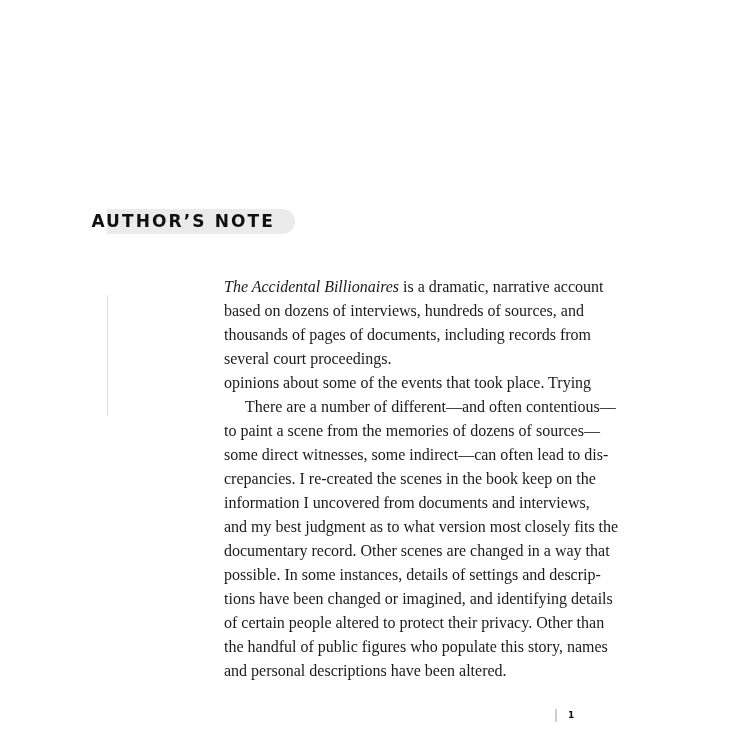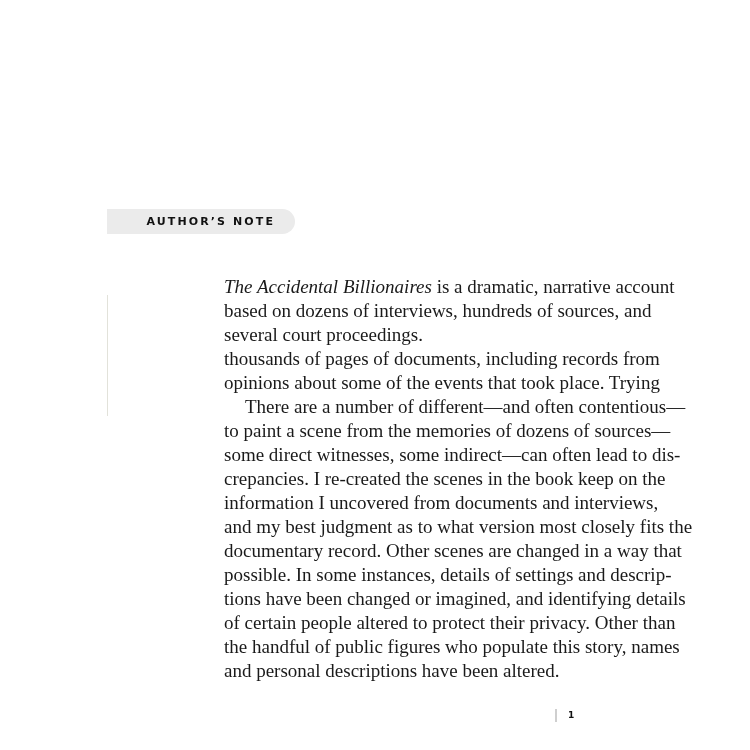--- a/index.html
+++ b/index.html
@@ -24,21 +24,21 @@
       background: #ebebeb;
       border-radius: 0 13px 13px 0;
       box-sizing: border-box;
     }
     .heading-text {
       position: absolute;
       right: 20px;
       top: 5px;
       font-family: "DejaVu Sans", "Liberation Sans", sans-serif;
       font-weight: bold;
-      font-size: 11px;
+      font-size: 17px;
       letter-spacing: 2.1px;
       color: #111111;
       line-height: 15px;
       white-space: nowrap;
     }
     .margin-rule {
       position: absolute;
       left: 107px;
       top: 295px;
       width: 1px;
@@ -48,21 +48,21 @@
     .body-text {
       position: absolute;
       left: 224px;
       top: 275px;
       width: 316px;
     }
     .line {
       display: block;
       height: 24px;
       line-height: 24px;
-      font-size: 19px;
+      font-size: 16px;
       text-align: justify;
       text-align-last: justify;
       white-space: nowrap;
       overflow: visible;
     }
     .line.last {
       text-align-last: left;
     }
     .line.indent {
       padding-left: 21px;
@@ -96,22 +96,22 @@
   <span class="heading-text">AUTHOR’S NOTE</span>
 </div>
 
 <div class="margin-rule"></div>
 
 <div class="body-text">
 
   <div>
     <span class="line"><i>The Accidental Billionaires</i><span> is a dramatic, narrative account</span></span>
     <span class="line">based on dozens of interviews, hundreds of sources, and</span>
+    <span class="line">thousands of pages of documents, including records from</span>
     <span class="line last">several court proceedings.</span>
-    <span class="line">thousands of pages of documents, including records from</span>
   </div>
 
   <div>
     <span class="line">opinions about some of the events that took place. Trying</span>
     <span class="line indent">There are a number of different—and often contentious—</span>
     <span class="line">to paint a scene from the memories of dozens of sources—</span>
     <span class="line">some direct witnesses, some indirect—can often lead to dis-</span>
     <span class="line">crepancies. I re-created the scenes in the book keep on the</span>
     <span class="line">information I uncovered from documents and interviews,</span>
     <span class="line">and my best judgment as to what version most closely fits the</span>

